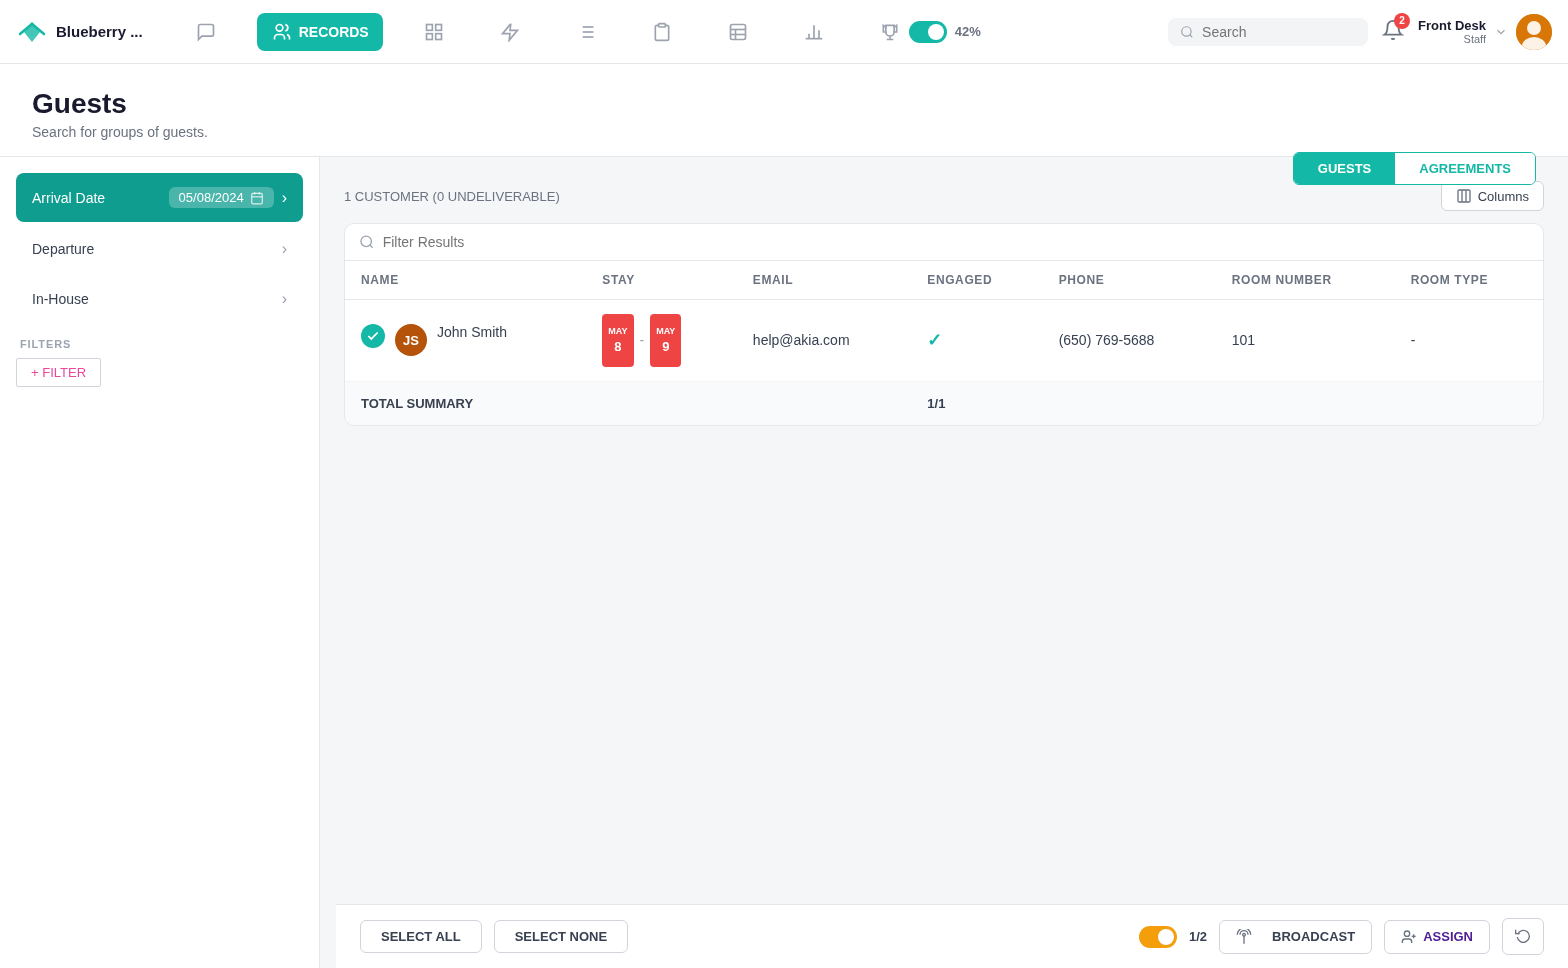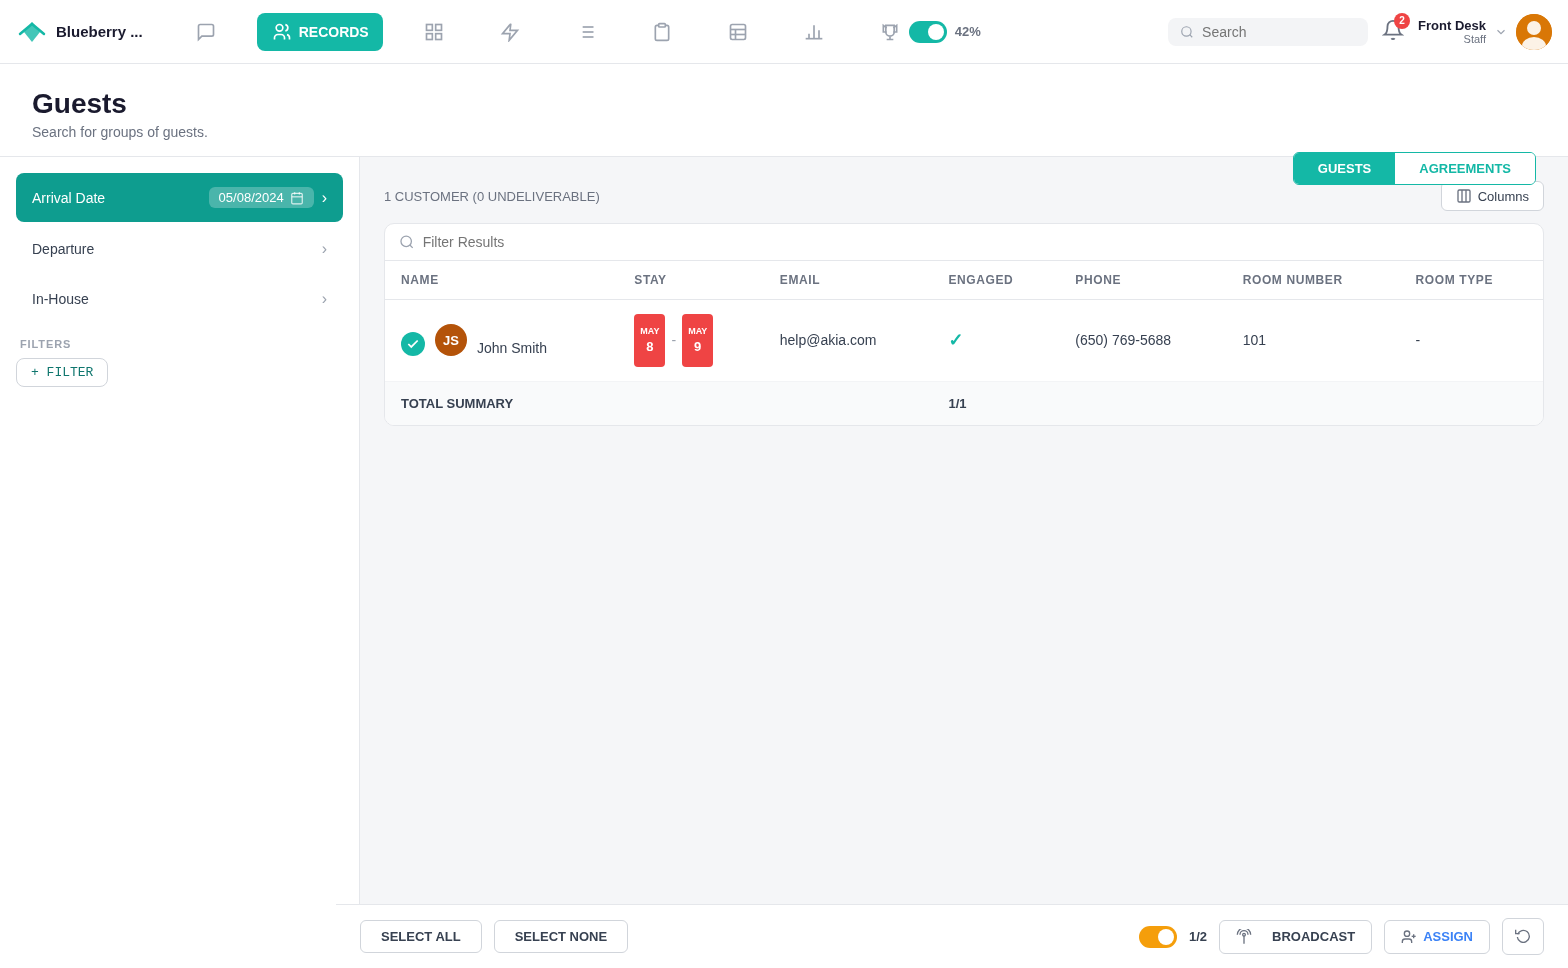--- a/index.html
+++ b/index.html
@@ -57,38 +57,38 @@
     .page-tab {
       padding: 8px 24px; font-size: 13px; font-weight: 700; cursor: pointer;
       border: none; background: #fff; color: #14b8a6;
     }
     .page-tab.active { background: #14b8a6; color: #fff; }
 
     
     .main-layout { display: flex; flex: 1; overflow: hidden; }
 
     
-    .sidebar { width: 360px; background: #fff; border-right: 1px solid #e5e7eb; padding: 16px; overflow-y: auto; }
+    .sidebar { width: 320px; background: #fff; border-right: 1px solid #e5e7eb; padding: 16px; overflow-y: auto; }
     .sidebar-filter-item {
       display: flex; align-items: center; justify-content: space-between;
       padding: 14px 16px; border-radius: 8px; cursor: pointer; margin-bottom: 4px;
       font-size: 14px; font-weight: 500; color: #374151;
     }
     .sidebar-filter-item.active { background: #0e9d8f; color: #fff; }
     .chevron { font-size: 16px; color: #9ca3af; }
     .sidebar-filter-item.active .chevron { color: #fff; }
     .date-pill {
       background: rgba(255,255,255,0.25); border-radius: 6px;
       padding: 3px 10px; font-size: 13px; display: flex; align-items: center; gap: 6px;
     }
     .filters-label { font-size: 11px; font-weight: 700; color: #9ca3af; letter-spacing: 0.08em; margin: 16px 4px 8px; }
     .filter-add-btn {
       display: inline-flex; align-items: center; gap: 4px;
-      border: 1px solid #d1d5db; border-radius: 8px; padding: 6px 14px;
-      font-size: 13px; color: #0f766e; cursor: pointer; background: #fff; font-family: Liberation Mono, monospace;
+      border: 1px solid #d1d5db; border-radius: 2px; padding: 6px 14px;
+      font-size: 13px; color: #ec4899; cursor: pointer; background: #fff;
     }
 
     
     .content-area { flex: 1; padding: 24px 24px 0; overflow-y: auto; display: flex; flex-direction: column; }
     .content-header { display: flex; align-items: center; justify-content: space-between; margin-bottom: 12px; }
     .customer-count { font-size: 13px; color: #6b7280; font-weight: 500; }
     .columns-btn {
       display: flex; align-items: center; gap: 6px; border: 1px solid #d1d5db;
       border-radius: 6px; padding: 6px 14px; font-size: 13px; cursor: pointer; background: #fff; color: #374151;
     }
@@ -98,21 +98,21 @@
     .filter-results-row { padding: 10px 14px; border-bottom: 1px solid #e5e7eb; display: flex; align-items: center; gap: 8px; }
     .filter-results-row input { border: none; outline: none; font-size: 14px; color: #9ca3af; width: 100%; }
     table { width: 100%; border-collapse: collapse; }
     thead th {
       text-align: left; font-size: 12px; font-weight: 700; color: #6b7280;
       letter-spacing: 0.05em; padding: 12px 16px; border-bottom: 1px solid #e5e7eb;
       background: #fff;
     }
     tbody td { padding: 14px 16px; border-bottom: 1px solid #f3f4f6; font-size: 14px; color: #374151; }
     tbody tr:last-child td { border-bottom: none; }
-    .name-cell { display: flex; align-items: flex-end; gap: 10px; }
+    .name-cell { display: flex; align-items: flex-start; gap: 10px; }
     .check-circle {
       width: 24px; height: 24px; border-radius: 50%; background: #14b8a6;
       display: flex; align-items: center; justify-content: center; cursor: pointer; flex-shrink: 0;
     }
     .check-circle svg { width: 14px; height: 14px; }
     .guest-avatar { width: 32px; height: 32px; border-radius: 50%; background: #b45309; display: flex; align-items: center; justify-content: center; color: #fff; font-size: 13px; font-weight: 700; }
     .stay-cell { display: flex; align-items: center; gap: 6px; }
     .date-badge {
       background: #ef4444; color: #fff; border-radius: 4px; padding: 11px 6px;
       font-size: 11px; font-weight: 700; text-align: center; line-height: 1.4;
@@ -136,21 +136,21 @@
     .bottom-spacer { flex: 1; }
     .pagination { font-size: 13px; color: #374151; font-weight: 600; }
     .broadcast-btn {
       display: flex; align-items: center; gap: 20px; background: #fff;
       border: 1px solid #d1d5db; border-radius: 6px; padding: 8px 16px;
       font-size: 13px; font-weight: 600; cursor: pointer; color: #374151;
     }
     .assign-btn {
       display: flex; align-items: center; gap: 6px; background: #fff;
       border: 1px solid #d1d5db; border-radius: 6px; padding: 8px 16px;
-      font-size: 13px; font-weight: 600; cursor: pointer; color: #3b82f6;
+      font-size: 13px; font-weight: 600; cursor: pointer; color: #4c1d95;
     }
     .history-btn {
       border: 1px solid #d1d5db; background: #fff; border-radius: 6px;
       padding: 8px 12px; cursor: pointer; color: #374151;
     }
     .page-toggle {
       display: flex; align-items: center; gap: 6px;
     }
     .toggle-yellow {
       width: 38px; height: 22px; background: #f59e0b; border-radius: 11px;

